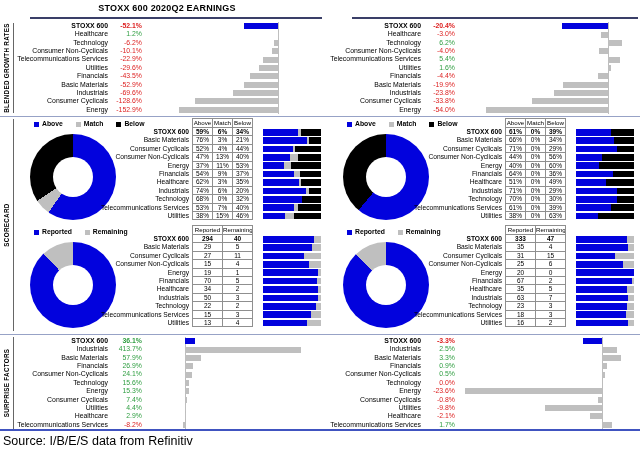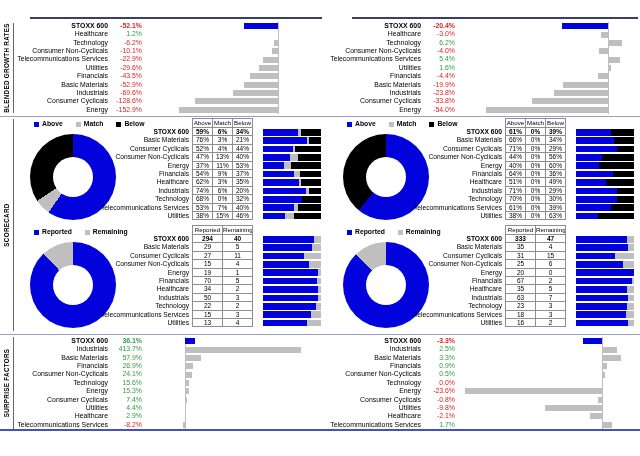--- a/index.html
+++ b/index.html
@@ -50,20 +50,21 @@
   .barwrap{margin-left:10px;width:58px;align-self:center;height:6.6px;}
   .stack{display:flex;height:100%;width:100%;}
   .seg{height:100%;}
   .source{position:absolute;left:3px;top:434px;font-size:12.5px;color:#000;white-space:nowrap;}
 </style>
 </head>
 <body>
 
 <div class="page">
 
+  <div class="title l">STOXX 600 2020Q2 EARNINGS</div>
   <div class="trule l"></div>
   <div class="trule r"></div>
 
   <div class="rail" style="top:113px;width:90px;">BLENDED GROWTH RATES</div>
   <div class="rail" style="top:331px;width:212px;">SCORECARD</div>
   <div class="rail" style="top:429px;width:92px;">SURPRISE FACTORS</div>
 
   <div class="rows lhalf" style="top:22px;">
       <div class="brow b">
         <span class="cat">STOXX 600</span>
@@ -1017,14 +1018,15 @@
         <span class="cat">Telecommunications Services</span>
         <span class="val pos">1.7%</span>
         <div class="plot">
           <div class="baseline" style="left: 80.6452%;"></div>
           <div class="hbar" style="background: rgb(191, 191, 191); left: 80.6452%; width: 5.48387%;"></div>
         </div>
       </div>
     </div>
 
   <div class="divider src" style="top:429px;"></div>
+  <div class="source">Source: I/B/E/S data from Refinitiv</div>
 
 </div>
 
 </body></html>

